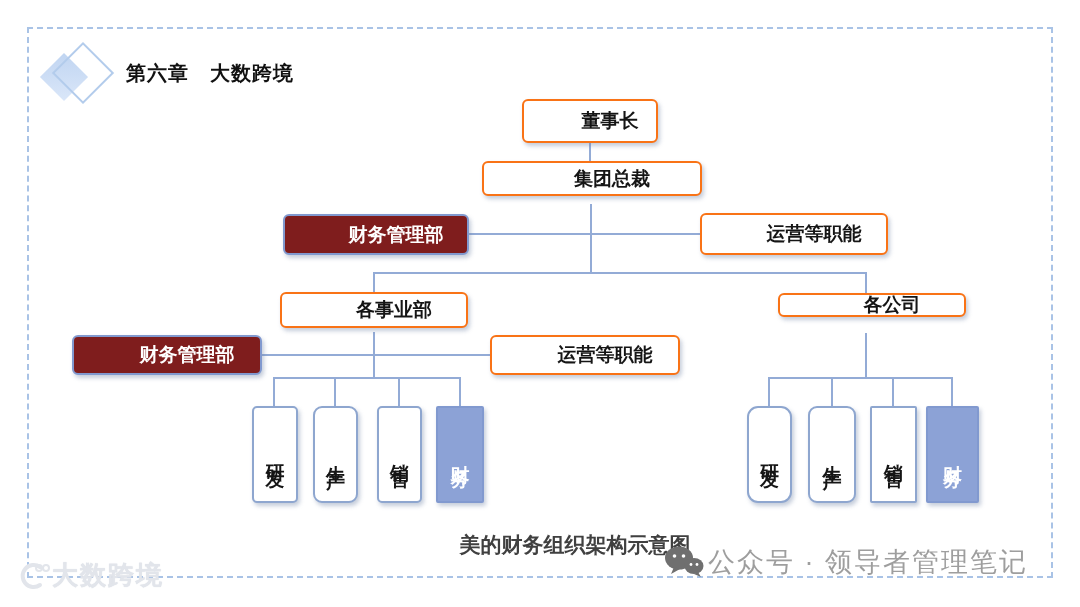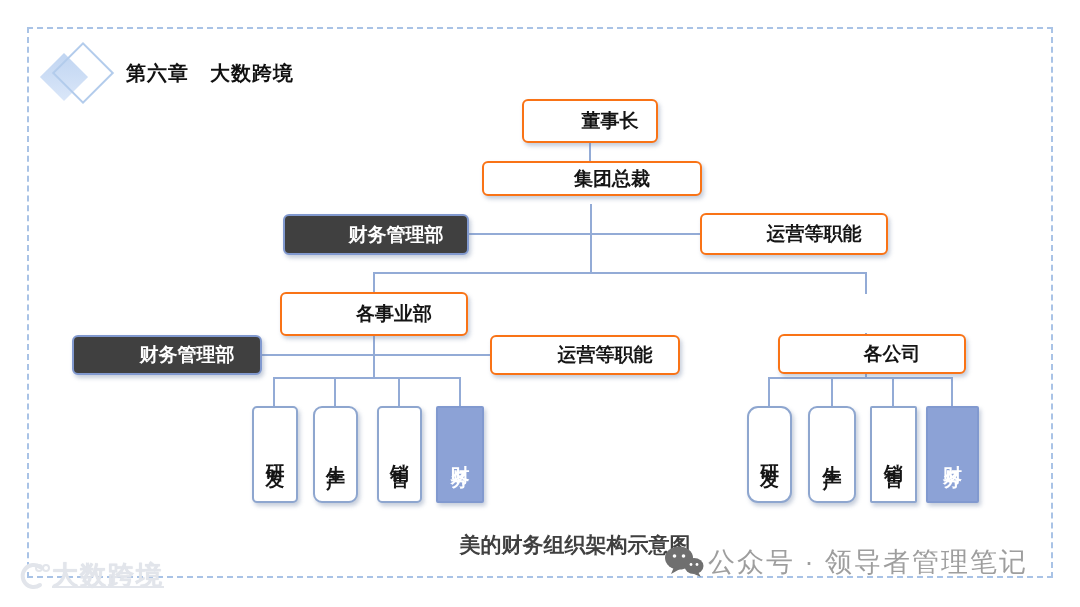--- a/index.html
+++ b/index.html
@@ -57,21 +57,21 @@
     display: flex;
     align-items: center;
     justify-content: center;
     font-size: 19px;
     font-weight: 600;
     color: #151515;
     z-index: 4;
     padding-left: 40px;
   }
   .node.blue {
-    background: #404040;
+    background: #7f1d1d;
     border-color: #8199cf;
     color: #ffffff;
   }
 
   .small {
     position: absolute;
     top: 406px;
     height: 97px;
     background: #ffffff;
     border: 2px solid #8ea6cf;
@@ -133,21 +133,20 @@
     z-index: 5;
   }
   .watermark .wm-logo { width: 34px; height: 34px; margin-right: 2px; }
   .watermark .wm-text {
     font-size: 26px;
     font-weight: 700;
     color: #e2e5eb;
     letter-spacing: 2px;
     text-shadow: 0 0 1px #d7dbe2;
     white-space: nowrap;
-    text-decoration: underline;
   }
 </style>
 </head>
 <body>
 
 <div class="slide">
 
   <div class="dashed-border"></div>
 
   <div class="diamond filled"></div>
@@ -175,23 +174,23 @@
   <div class="line" style="left:951px; top:377px; width:2px; height:30px;"></div>
 
   <div class="node" style="left:522px; top:99px; width:136px; height:44px;">董事长</div>
 
   <div class="node" style="left:482px; top:161px; width:220px; height:35px;">集团总裁</div>
 
   <div class="node blue" style="left:283px; top:214px; width:186px; height:41px;">财务管理部</div>
 
   <div class="node" style="left:700px; top:213px; width:188px; height:42px;">运营等职能</div>
 
-  <div class="node" style="left:280px; top:292px; width:188px; height:44px;">各事业部</div>
-
-  <div class="node" style="left:778px; top:293px; width:188px; height:40px;margin-top:41px;">各公司</div>
+  <div class="node" style="left:280px; top:292px; width:188px; height:36px;">各事业部</div>
+
+  <div class="node" style="left:778px; top:293px; width:188px; height:24px;">各公司</div>
 
   <div class="node blue" style="left:72px; top:335px; width:190px; height:40px;">财务管理部</div>
 
   <div class="node" style="left:490px; top:335px; width:190px; height:40px;">运营等职能</div>
 
   <div class="small" style="left:252px; width:46px;">
     <span>研发</span>
   </div>
   <div class="small" style="left:313px; width:45px; border-radius:9px;">
     <span>生产</span>

